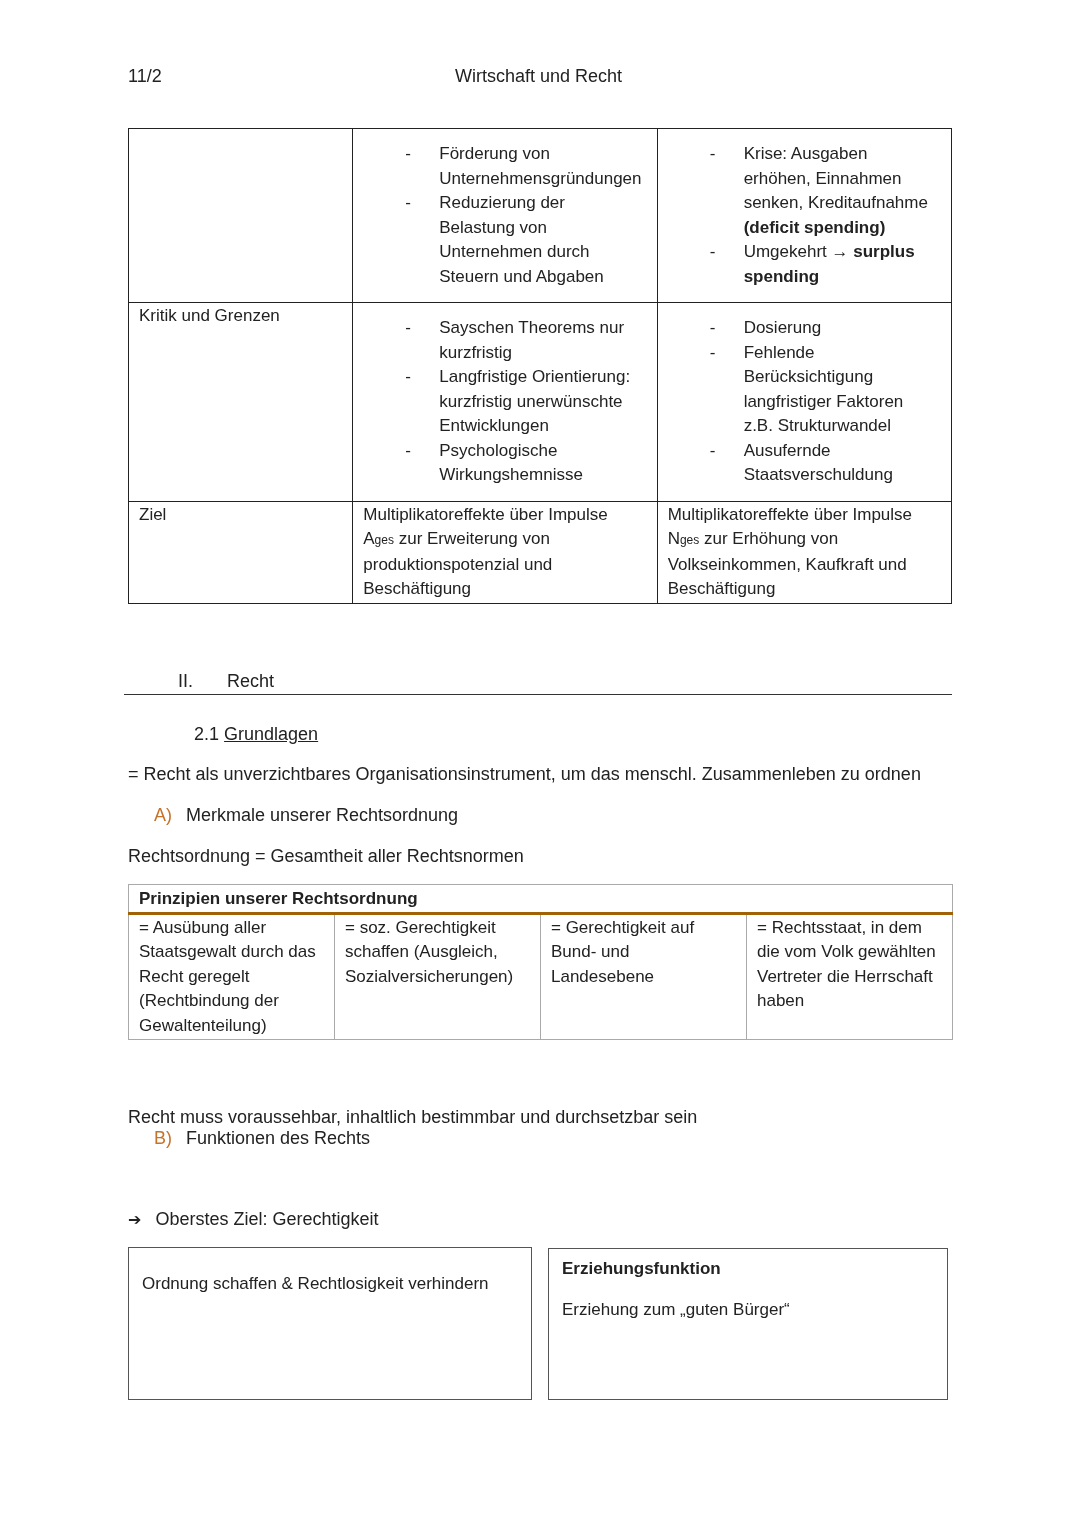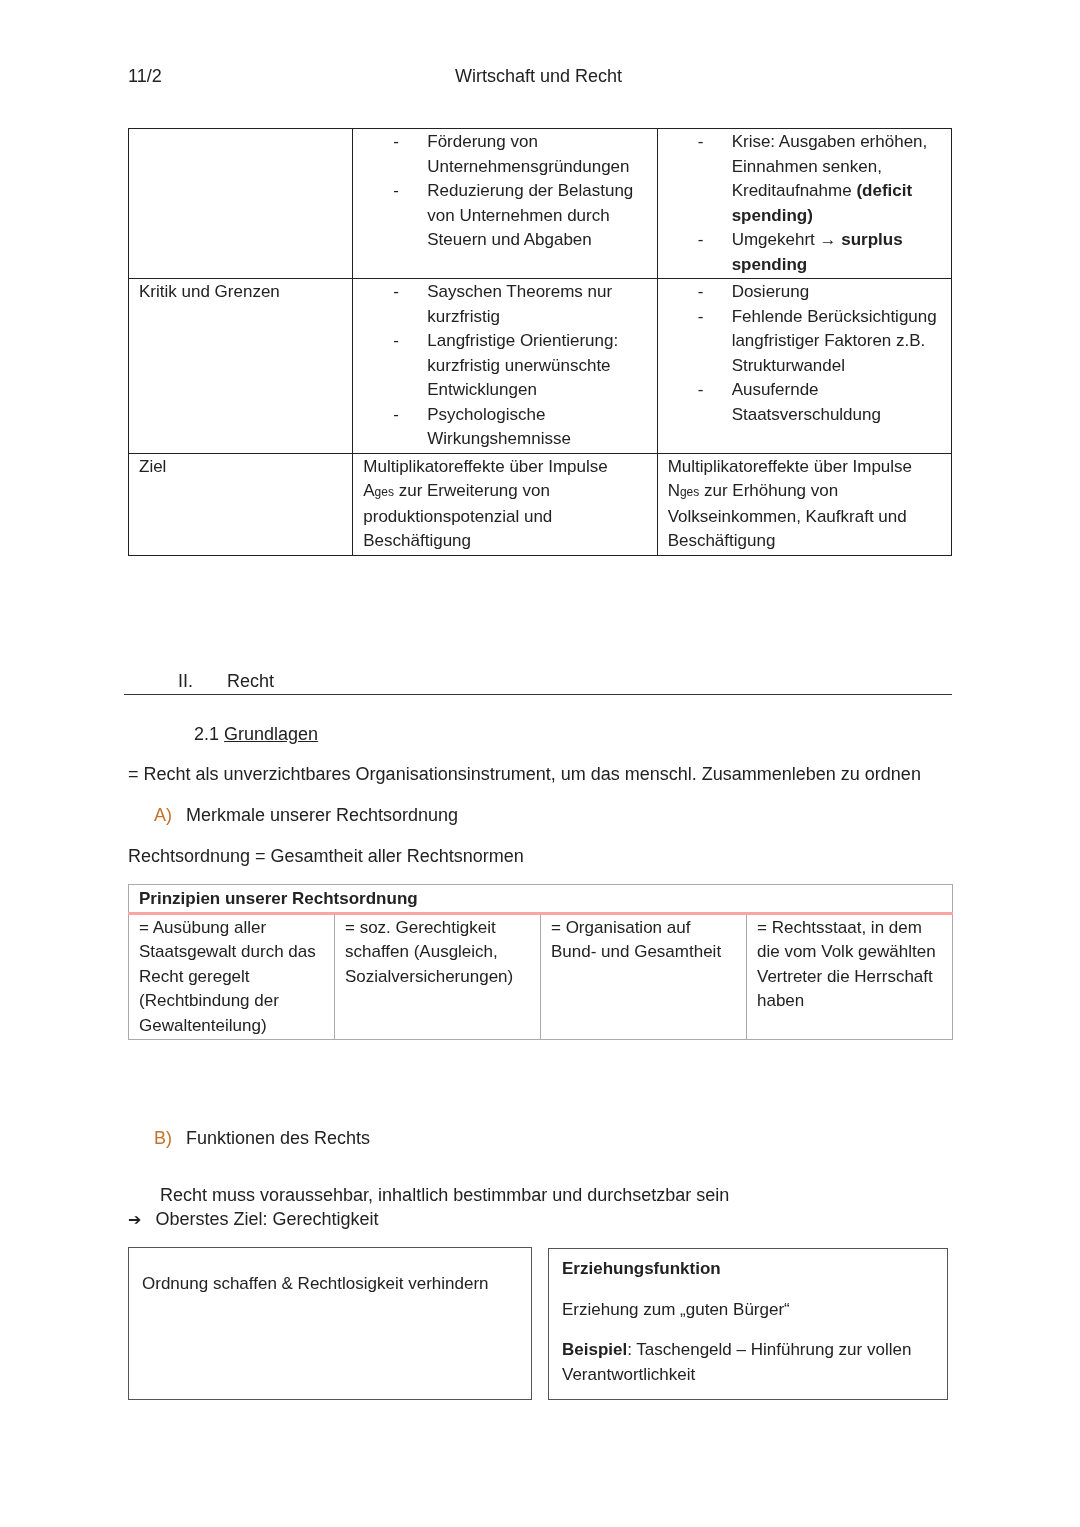--- a/index.html
+++ b/index.html
@@ -6,37 +6,37 @@
   body { width:1080px; height:1527px; position:relative; overflow:hidden;
          font-family:"Liberation Sans", "DejaVu Sans", sans-serif; color:#222; font-size:17px; }
   .abs { position:absolute; }
   .hdr-left { left:128px; top:66px; font-size:18px; }
   .hdr-center { left:455px; top:66px; font-size:18px; }
 
   table { border-collapse:collapse; }
   .t1 { position:absolute; left:128px; top:128px; width:824px; table-layout:fixed; }
   .t1 td { border:1.5px solid #222; vertical-align:top; padding:1px 10px 1px 10px; line-height:24.5px; font-size:17px; }
   .t1 col.c1 { width:224px; } .t1 col.c2 { width:304px; } .t1 col.c3 { width:294px; }
-  ul.dash { list-style:none; margin:0; padding:0 0 0 64px; }
+  ul.dash { list-style:none; margin:12px; padding:0 0 0 64px; }
   ul.dash li { position:relative; }
   ul.dash li::before { content:"-"; position:absolute; left:-34px; }
   .b { font-weight:bold; }
   .sub { font-size:12px; }
 
   .sec-line { left:124px; top:694px; width:828px; height:0; border-top:1.2px solid #333; }
   .sec-num { left:178px; top:671px; font-size:18px; }
   .sec-title { left:227px; top:671px; font-size:18px; }
   .sub-title { left:194px; top:724px; font-size:18px; }
   .sub-title u { text-decoration:underline; }
   .p { font-size:18px; }
   .letter { color:#c5732b; }
 
   .t2 { position:absolute; left:128px; top:884px; width:824px; table-layout:fixed; }
   .t2 td { border:1.2px solid #aaa; vertical-align:top; padding:1px 10px; line-height:24.5px; font-size:17px; }
-  .t2 .caption td { border-bottom:3px solid #fca5a5; font-weight:bold; padding-top:2px; padding-bottom:0px;margin-left:8px; }
+  .t2 .caption td { border-bottom:3px solid #a16207; font-weight:bold; padding-top:2px; padding-bottom:0px;margin-left:8px; }
   .t2 .heads td { font-weight:bold; height:48px; }
   .t2 .body td { height:120px; }
 
   .box { position:absolute; border:1.3px solid #555; padding:8px 13px; font-size:17px; line-height:24.5px; box-sizing:border-box; }
   .box .gap { height:16px; }
 </style>
 </head>
 <body>
 
 <div class="abs hdr-left">11/2</div>
@@ -109,39 +109,38 @@
       <col style="width:206px">
       <col style="width:206px">
     </colgroup>
   <tbody>
       <tr class="caption">
     <td colspan="4">Prinzipien unserer Rechtsordnung</td>
   </tr>
   <tr class="body">
     <td>= Ausübung aller Staatsgewalt durch das Recht geregelt (Rechtbindung der Gewaltenteilung)</td>
     <td>= soz. Gerechtigkeit schaffen (Ausgleich, Sozialversicherungen)</td>
-    <td>= Organisation auf Bund- und Gesamtheit</td>
+    <td>= Gerechtigkeit auf Bund- und Landesebene</td>
     <td>= Rechtsstaat, in dem die vom Volk gewählten Vertreter die Herrschaft haben</td>
   </tr>
 </tbody>
   </table>
 
 <div class="abs p" style="left:154px; top:1128px;text-align:center;">
   <span class="letter">B)</span><span style="display:inline-block;width:14px"></span><span>Funktionen des Rechts</span>
 </div>
-<div class="abs p" style="left:128px; top:1185px;margin-left:32px;">Recht muss voraussehbar, inhaltlich bestimmbar und durchsetzbar sein</div>
+<div class="abs p" style="left:128px; top:1107px;">Recht muss voraussehbar, inhaltlich bestimmbar und durchsetzbar sein</div>
 <div class="abs p" style="left:128px; top:1209px;">
   <span style="font-family:'DejaVu Sans',sans-serif;font-size:16px;">➔</span><span style="display:inline-block;width:14px"></span><span>Oberstes Ziel: Gerechtigkeit</span>
 </div>
 
 <div class="box" style="left:128px; top:1247px; width:404px; height:153px;">
   <div class="gap"></div>
   <div>Ordnung schaffen &amp; Rechtlosigkeit verhindern</div>
   <div class="gap"></div>
 </div>
 
 <div class="box" style="left:548px; top:1248px; width:400px; height:152px;">
   <div class="b">Erziehungsfunktion</div>
   <div class="gap"></div>
   <div>Erziehung zum „guten Bürger“</div>
   <div class="gap"></div>
-  <div><span class="b">Beispiel</span><span>: Taschengeld – Hinführung zur vollen Verantwortlichkeit</span></div>
 </div>
 
 </body></html>

